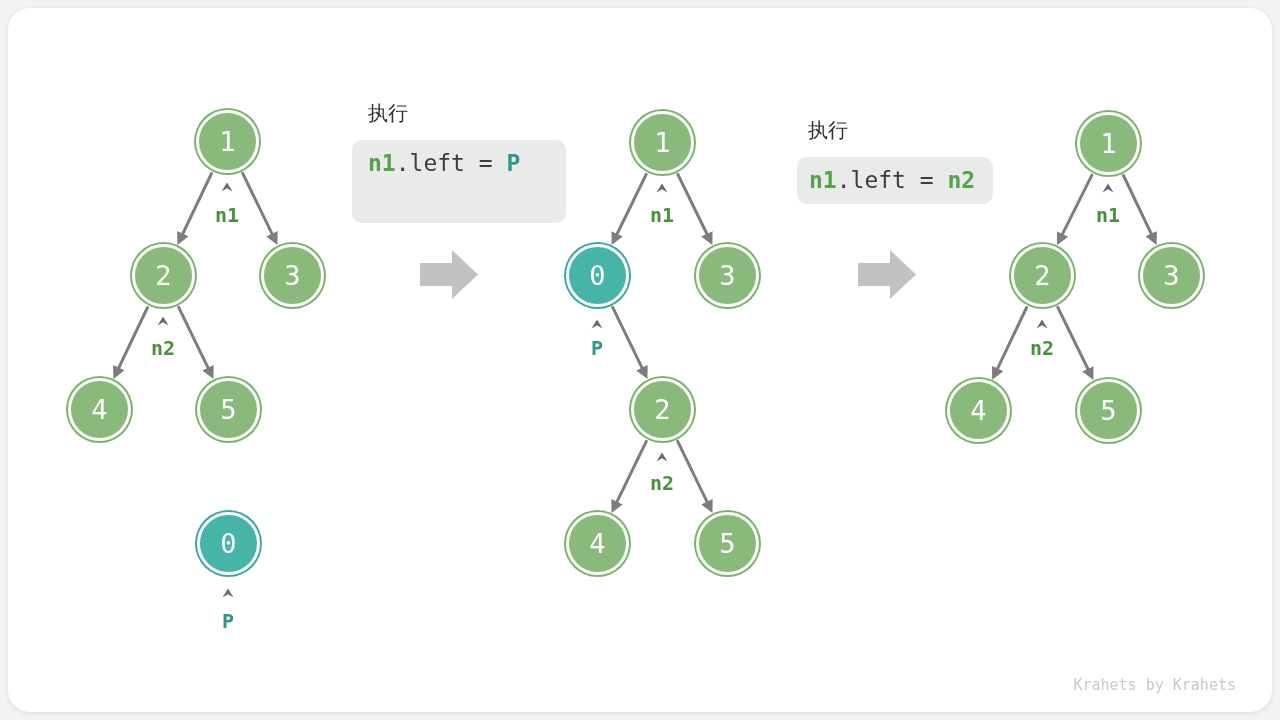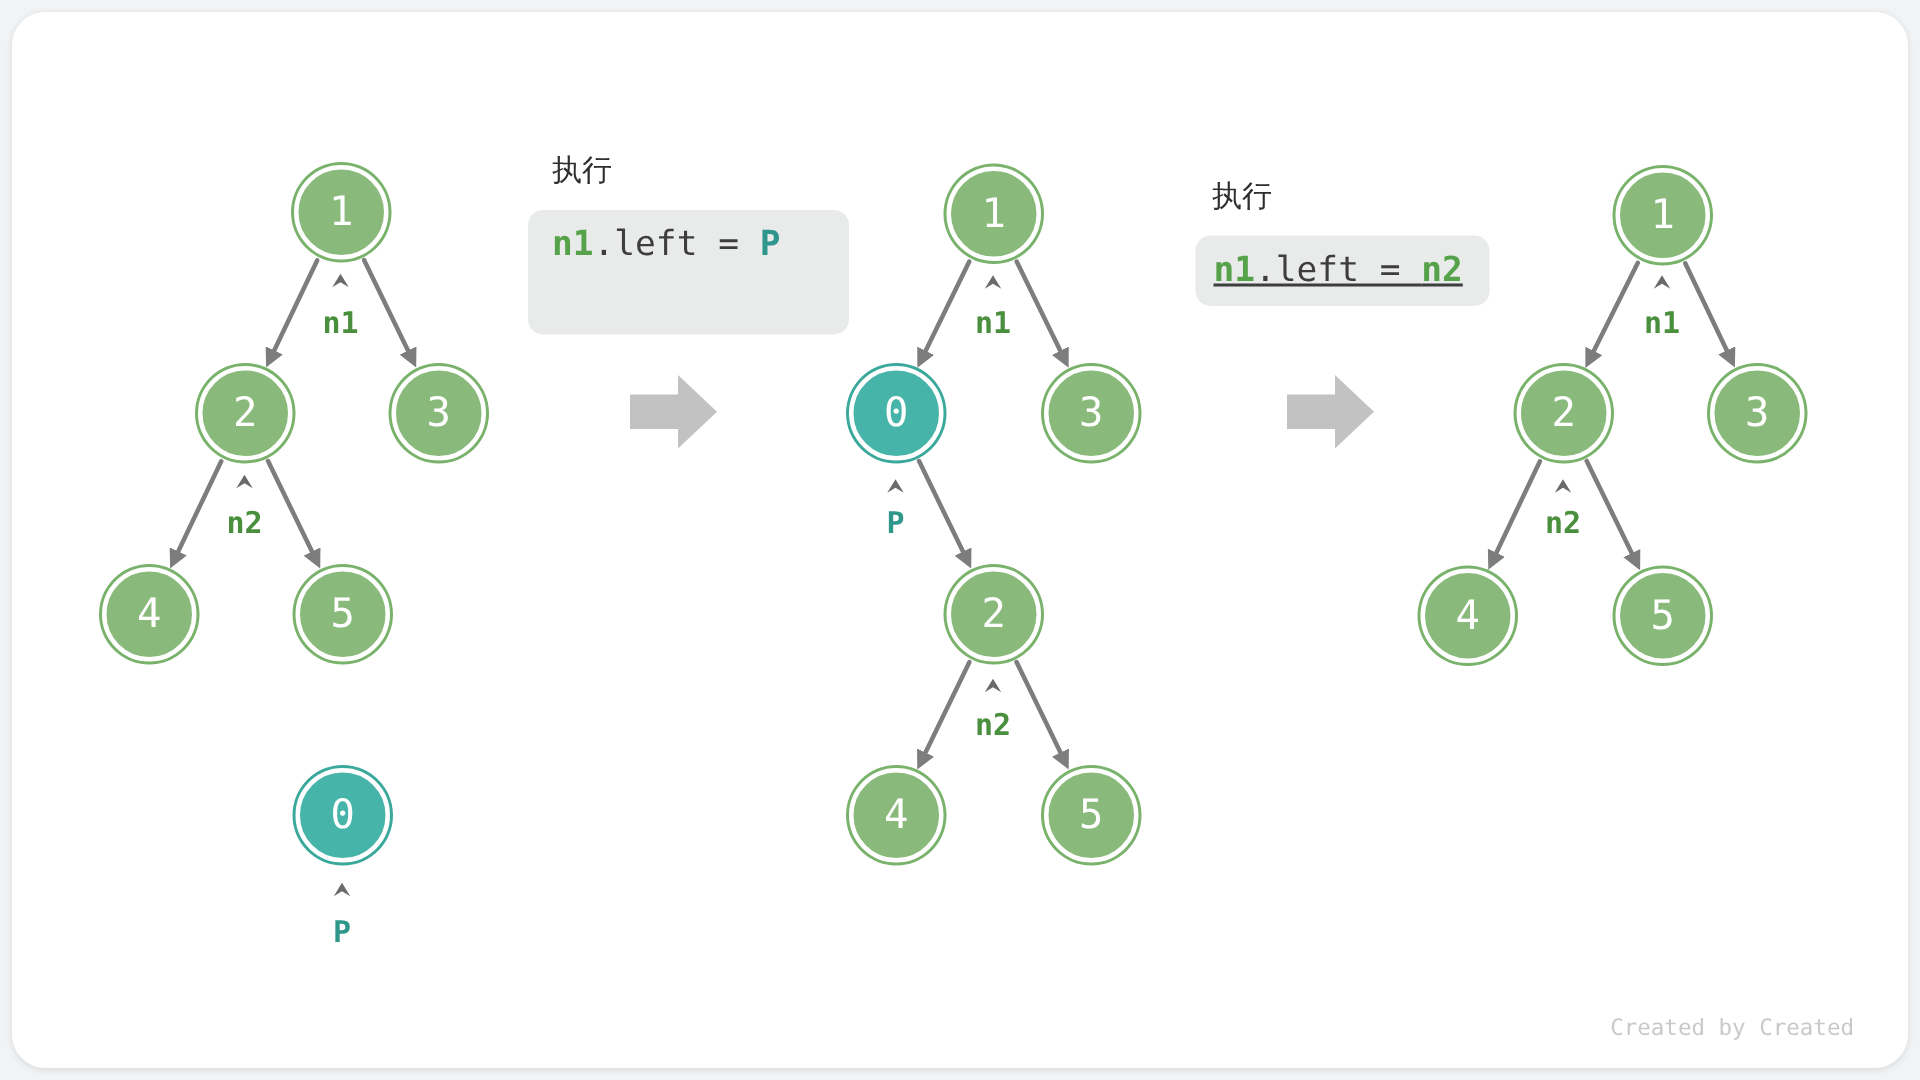--- a/index.html
+++ b/index.html
@@ -31,21 +31,21 @@
   .l-t2-n1{left:662px;top:215px}.l-t2-p{left:597px;top:348px}.l-t2-n2{left:662px;top:483px}
   .l-t3-n1{left:1108px;top:215px}.l-t3-n2{left:1042px;top:348px}
 
   
   .exec{position:absolute;z-index:2;font-size:20px;color:#2f2f2f;}
   .ex1{left:368px;top:100px}.ex2{left:808px;top:117px}
   .code-box{position:absolute;z-index:2;background:#e9eaea;border-radius:10px;
             box-sizing:border-box;color:#3d3d3d;
             font:23px/36px "DejaVu Sans Mono",monospace;}
   .cb1{left:352px;top:140px;width:214px;height:83px;padding:5px 0 0 16px;}
-  .cb2{left:797px;top:157px;width:196px;height:47px;padding:5px 0 0 12px;text-decoration:underline;}
+  .cb2{left:797px;top:157px;width:196px;height:47px;padding:5px 0 0 12px;}
   .code-line{white-space:pre;}
   .tk.g{color:#56a24a;font-weight:bold;}
   .tk.t{color:#2e968c;font-weight:bold;}
 
   .wm{position:absolute;right:44px;top:676px;z-index:2;color:#c9c9c9;
       font:15px "DejaVu Sans Mono",monospace;}
 </style>
 </head>
 <body>
 
@@ -163,14 +163,14 @@
   <div class="exec ex1">执行</div>
   <div class="code-box cb1">
     <div class="code-line"><span class="tk g">n1</span><span class="tk">.left = </span><span class="tk t">P</span></div>
   </div>
 
   <div class="exec ex2">执行</div>
   <div class="code-box cb2">
     <div class="code-line"><span class="tk g">n1</span><span class="tk">.left = </span><span class="tk g">n2</span></div>
   </div>
 
-  <div class="wm">Created by Created</div>
+  <div class="wm">Krahets by Krahets</div>
 </div>
 
 </body></html>

